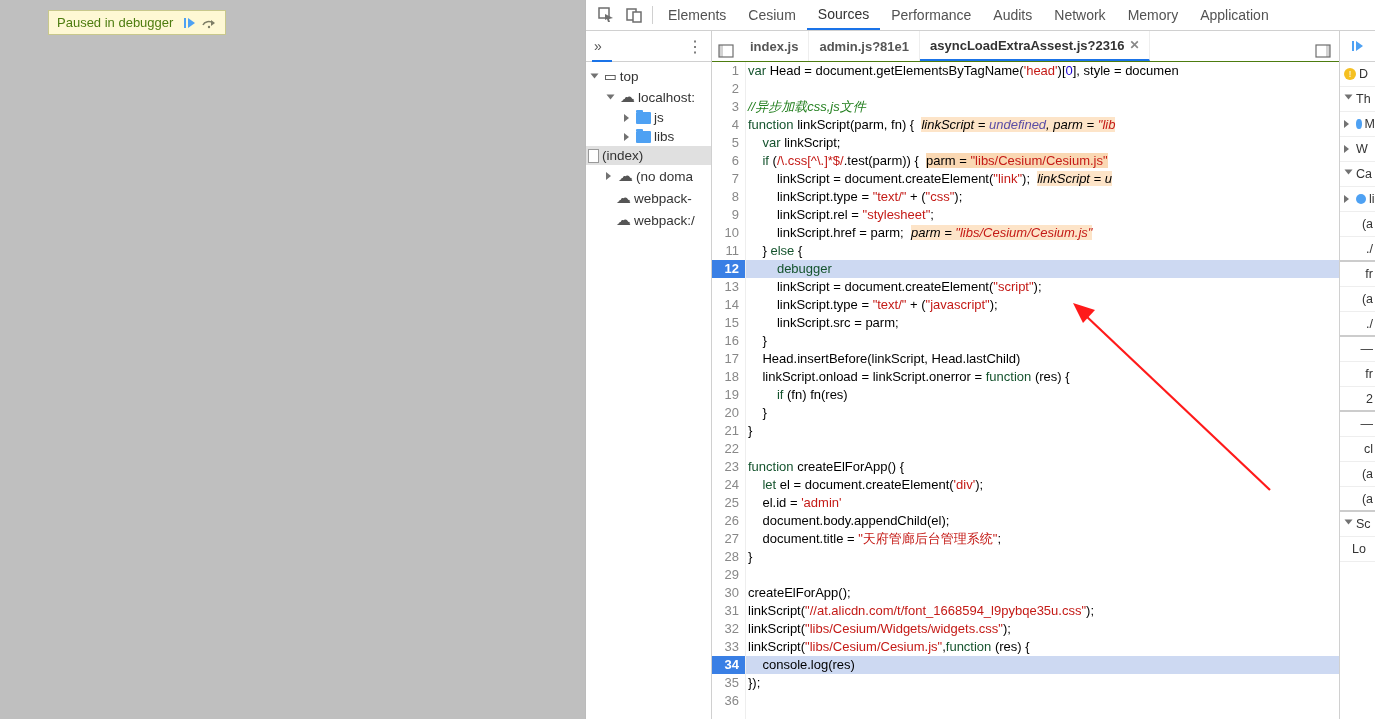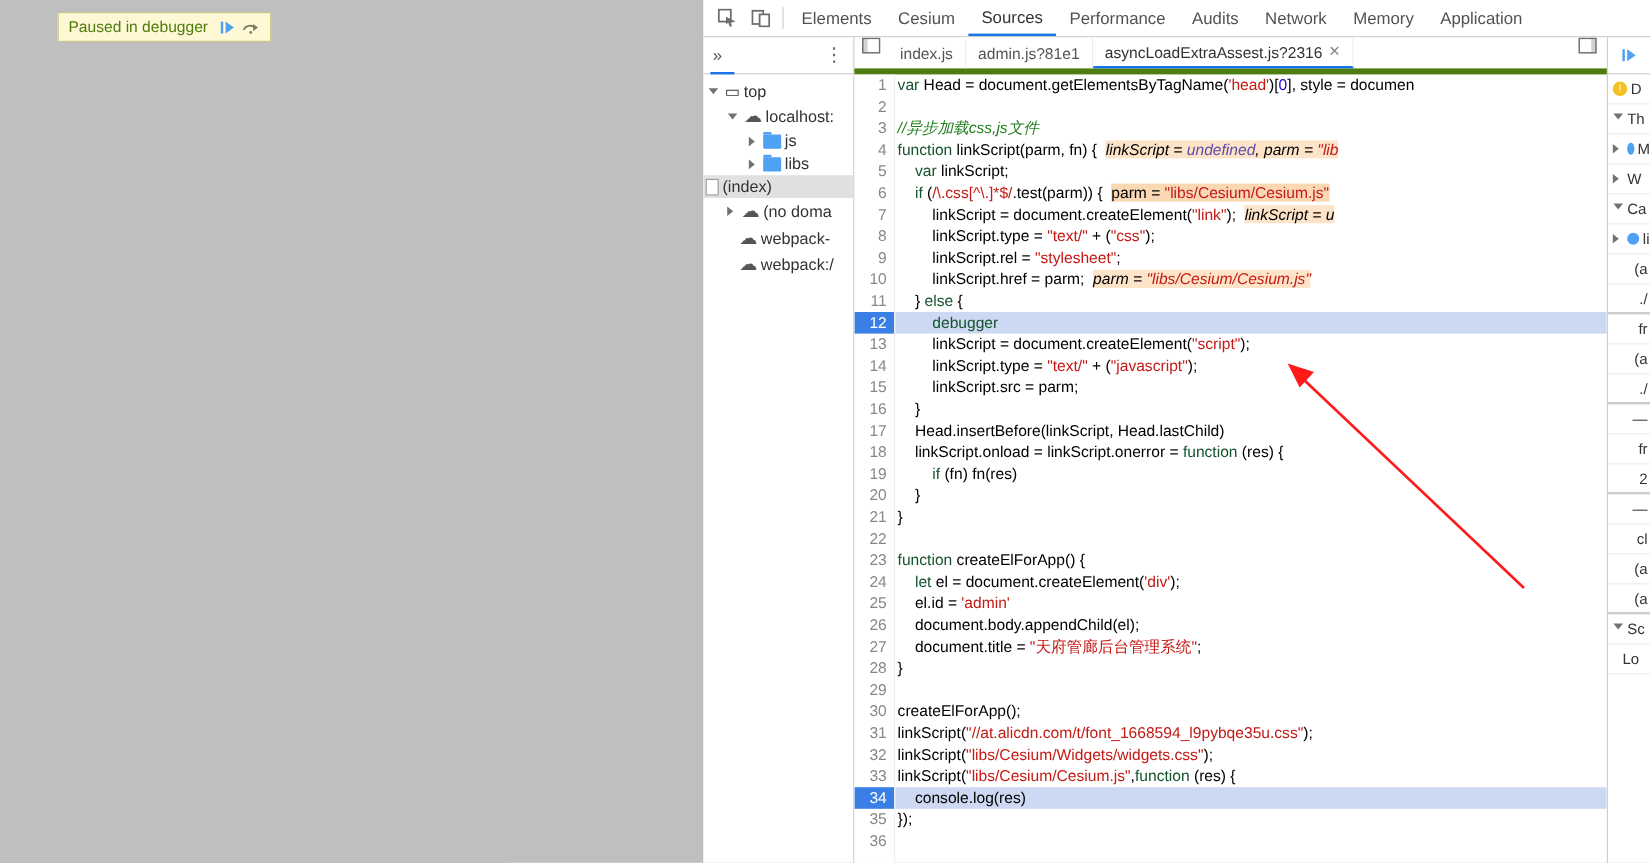--- a/index.html
+++ b/index.html
@@ -25,31 +25,31 @@
 .tree .row { display: flex; align-items: center; padding: 2px 0 2px 2px; gap: 3px; }
 .tree .row.sel { background: #e0e0e0; }
 .tw { display:inline-block; border: 4px solid transparent; border-left: 5px solid #727272; }
 .tw.open { transform: rotate(90deg); margin-right:2px; margin-top:3px; }
 .fold-icon { width:15px; height:12px; background:#4ea1f3; border-radius:1px; position:relative; }
 .fold-icon::before { content:''; position:absolute; top:-2px; left:0; width:7px; height:2px; background:#4ea1f3; border-radius:1px 1px 0 0; }
 .file-icon { width:11px; height:14px; background:#fff; border:1px solid #999; position:relative; }
 .cloud { font-size: 15px; color:#555; }
 
 .src-col { flex: 1; display: flex; flex-direction: column; border-right: 1px solid #d0d0d0; min-width: 0; }
-.tabbar { height: 31px; border-bottom: 5px solid #4d7c0f; display: flex; align-items: flex-start; font-size: 13px; color: #555; }
+.tabbar { height: 31px; border-bottom: 1px solid #4d7c0f; display: flex; align-items: flex-end; font-size: 13px; color: #555; font-weight: bold; }
 .tabbar .ti { padding: 0 6px; }
 .tabbar .ftab { padding: 0 10px; height: 100%; display:flex; align-items:center; gap:5px; border-right: 1px solid #eee; white-space:nowrap; }
 .tabbar .ftab.active { border-bottom: 2px solid #1a73e8; color:#333; }
 .tabbar .close-x { font-size: 12px; color:#888; }
 .tabbar .right { margin-left: auto; padding: 0 8px; }
 
 .code { flex: 1; display: flex; font-family: Consolas, Menlo, monospace; font-size: 13px; overflow: hidden; }
 .gutter { width: 34px; text-align: right; color: #888; background: #fff; border-right: 1px solid #eee; }
 .gutter .ln { height: 18px; line-height:18px; padding-right: 6px; }
-.gutter .ln.exec { background: #397fe5; color: #fff; }
+.gutter .ln.exec { background: #397fe5; color: #fff; font-weight: bold; }
 .lines { flex: 1; overflow: hidden; }
 .lines .cl { height: 18px; line-height: 18px; white-space: pre; padding-left: 2px; }
 .lines .cl.exec { background: #cdd9f2; }
 .s-kw { color: #14532d; }
 .s-str { color: #c41a16; }
 .s-cm { color: #227f1e; font-style: italic; }
 .s-num { color: #1c00cf; }
 .s-hint { background: #fde4c8; font-style: italic; }
 .s-hint2 { background: #fad8b3; }
 .s-prop { color: #5b4da5; }

